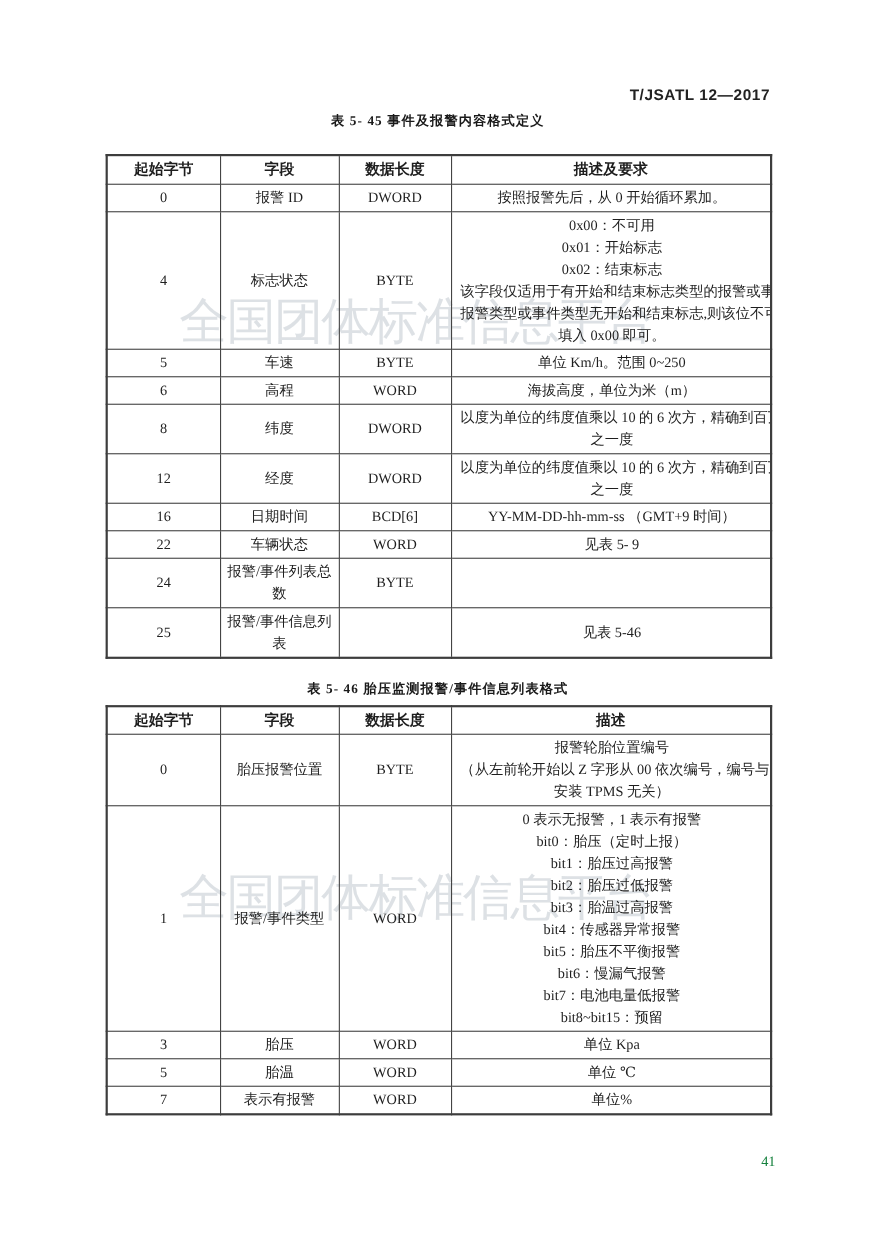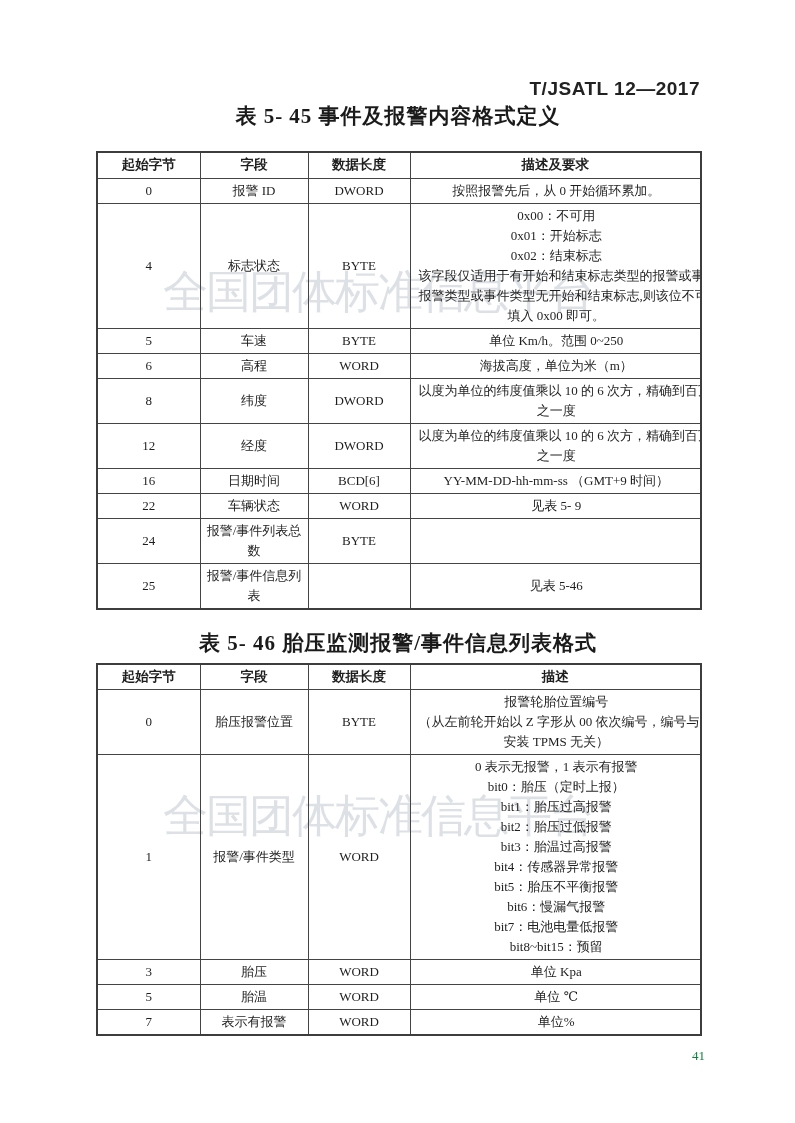--- a/index.html
+++ b/index.html
@@ -12,30 +12,30 @@
     background: #ffffff;
     font-family: "Liberation Serif", "DejaVu Serif", serif;
     color: #1e1e1e;
     overflow: hidden;
     padding: 78px 95px 0 96px;
   }
   .doc-ref {
     text-align: right;
     font-family: "Liberation Sans", "DejaVu Sans", sans-serif;
     font-weight: 700;
-    font-size: 19px;
+    font-size: 14px;
     letter-spacing: 0.5px;
     color: #222;
     height: 18px;
     position: relative;
     z-index: 2;
   }
   .tbl-title {
     text-align: center;
-    font-size: 21px;
+    font-size: 12px;
     font-weight: 700;
     color: #1a1a1a;
     margin-top: 6px;
     margin-bottom: 21px;
     position: relative;
     z-index: 2;
     letter-spacing: 1px;
   }
   .tbl-title.second {
     margin-top: 19px;

